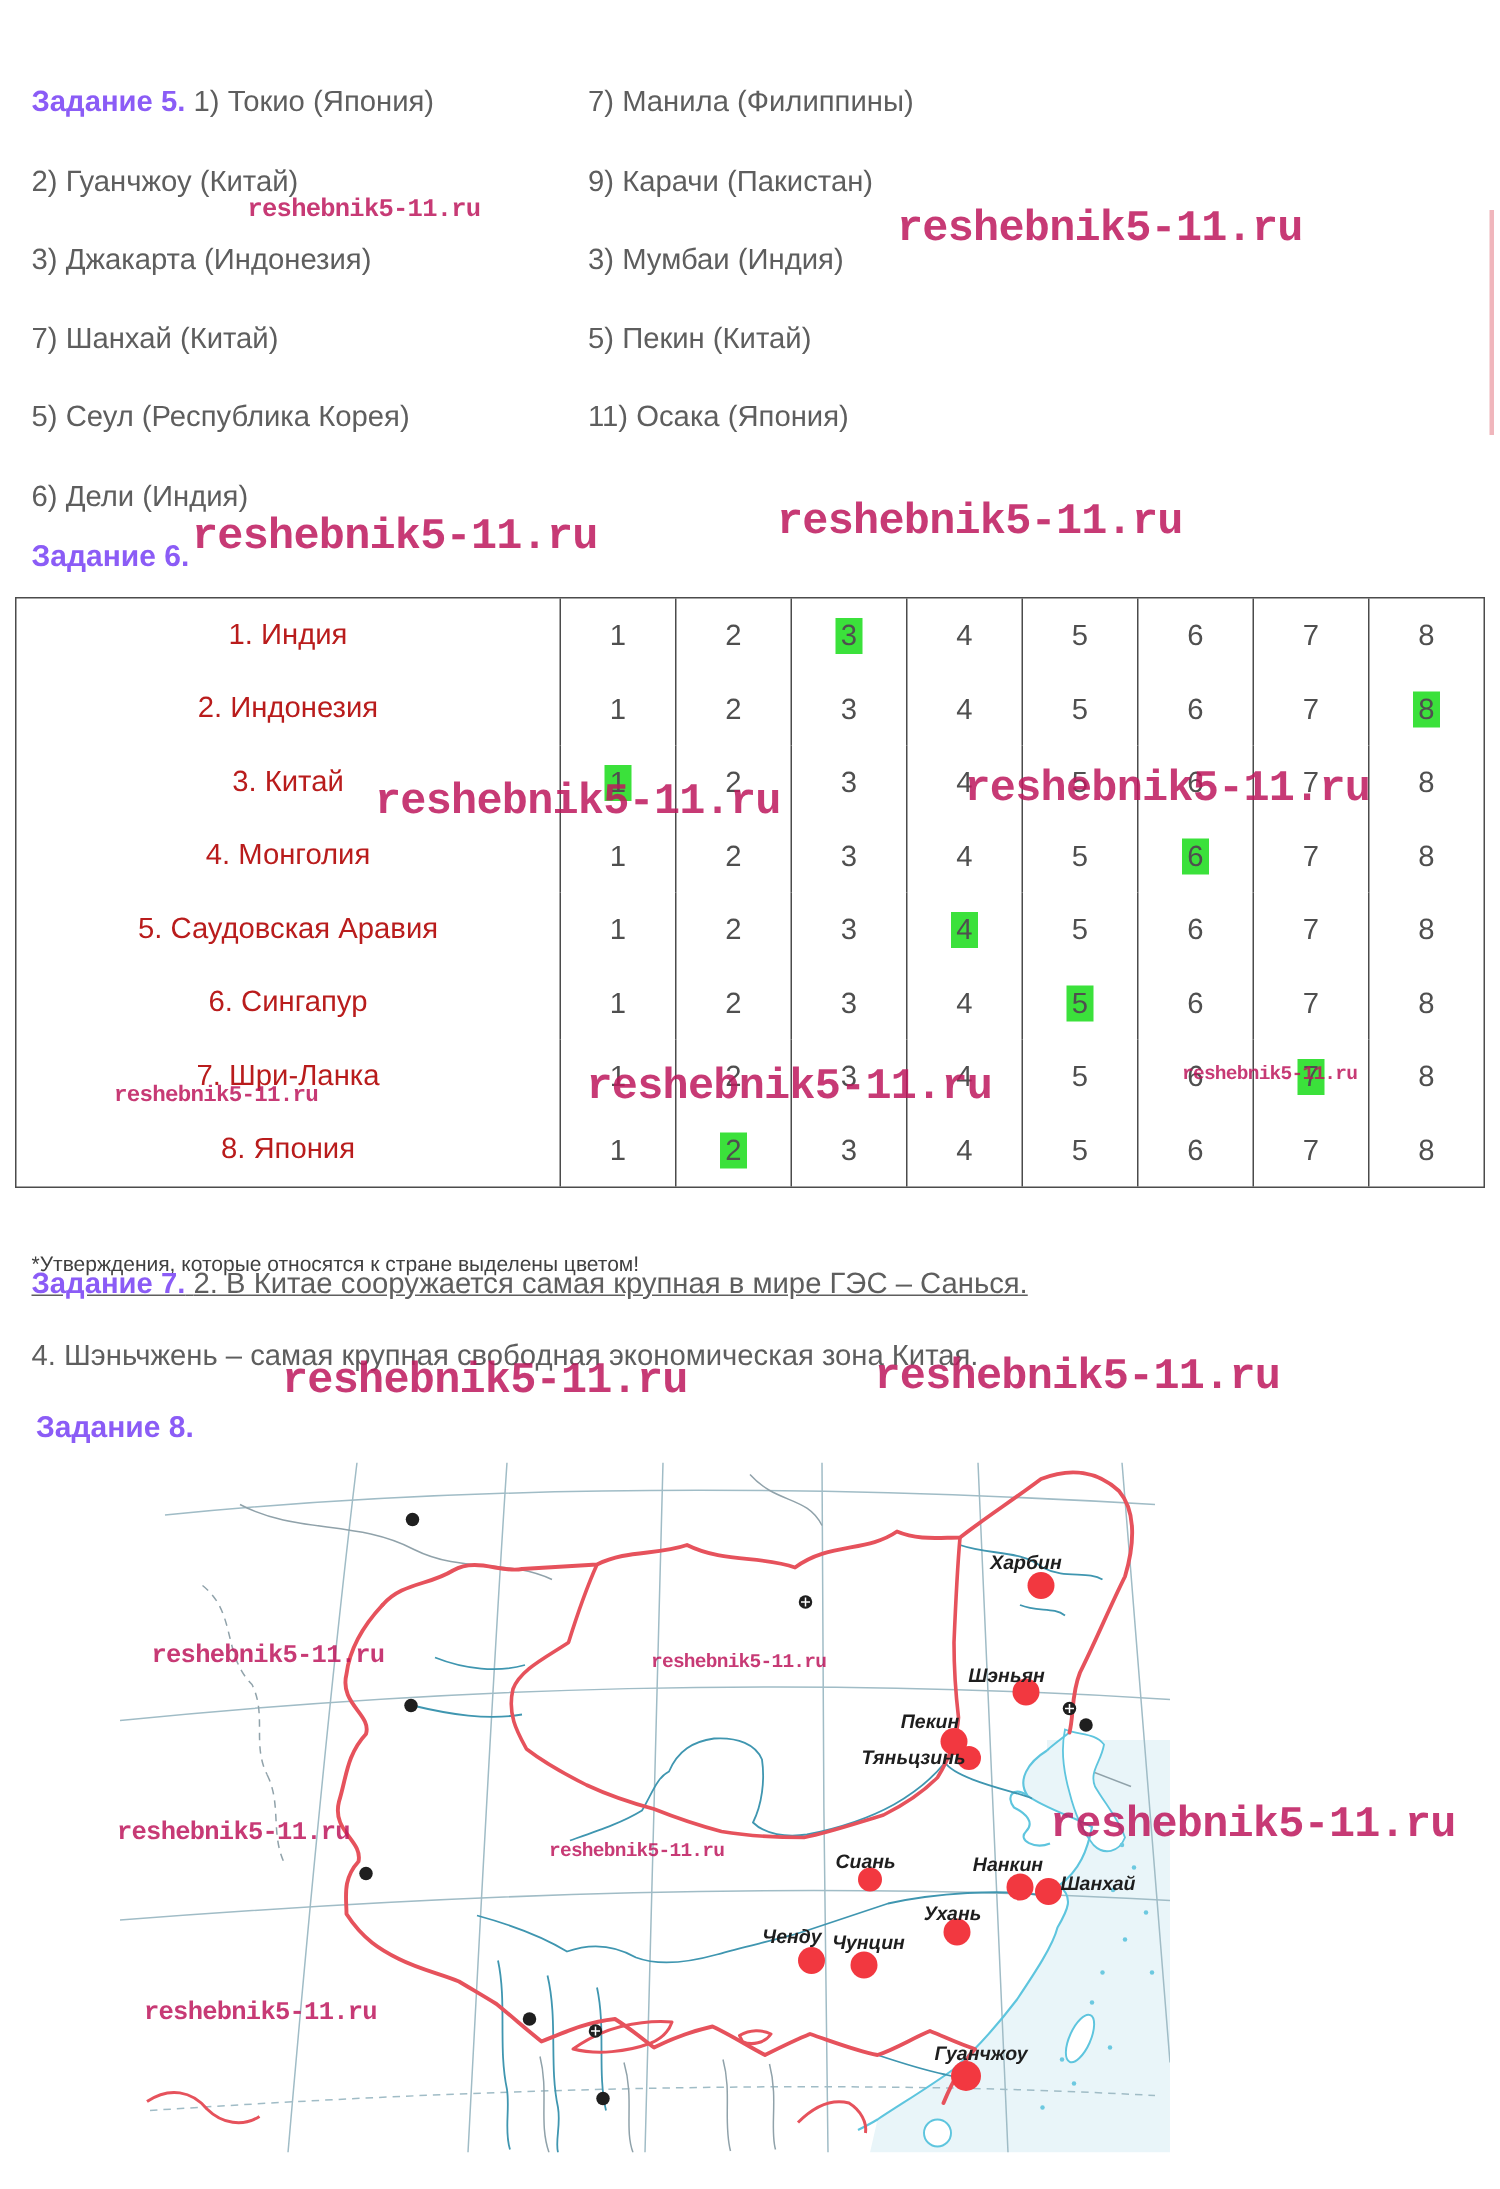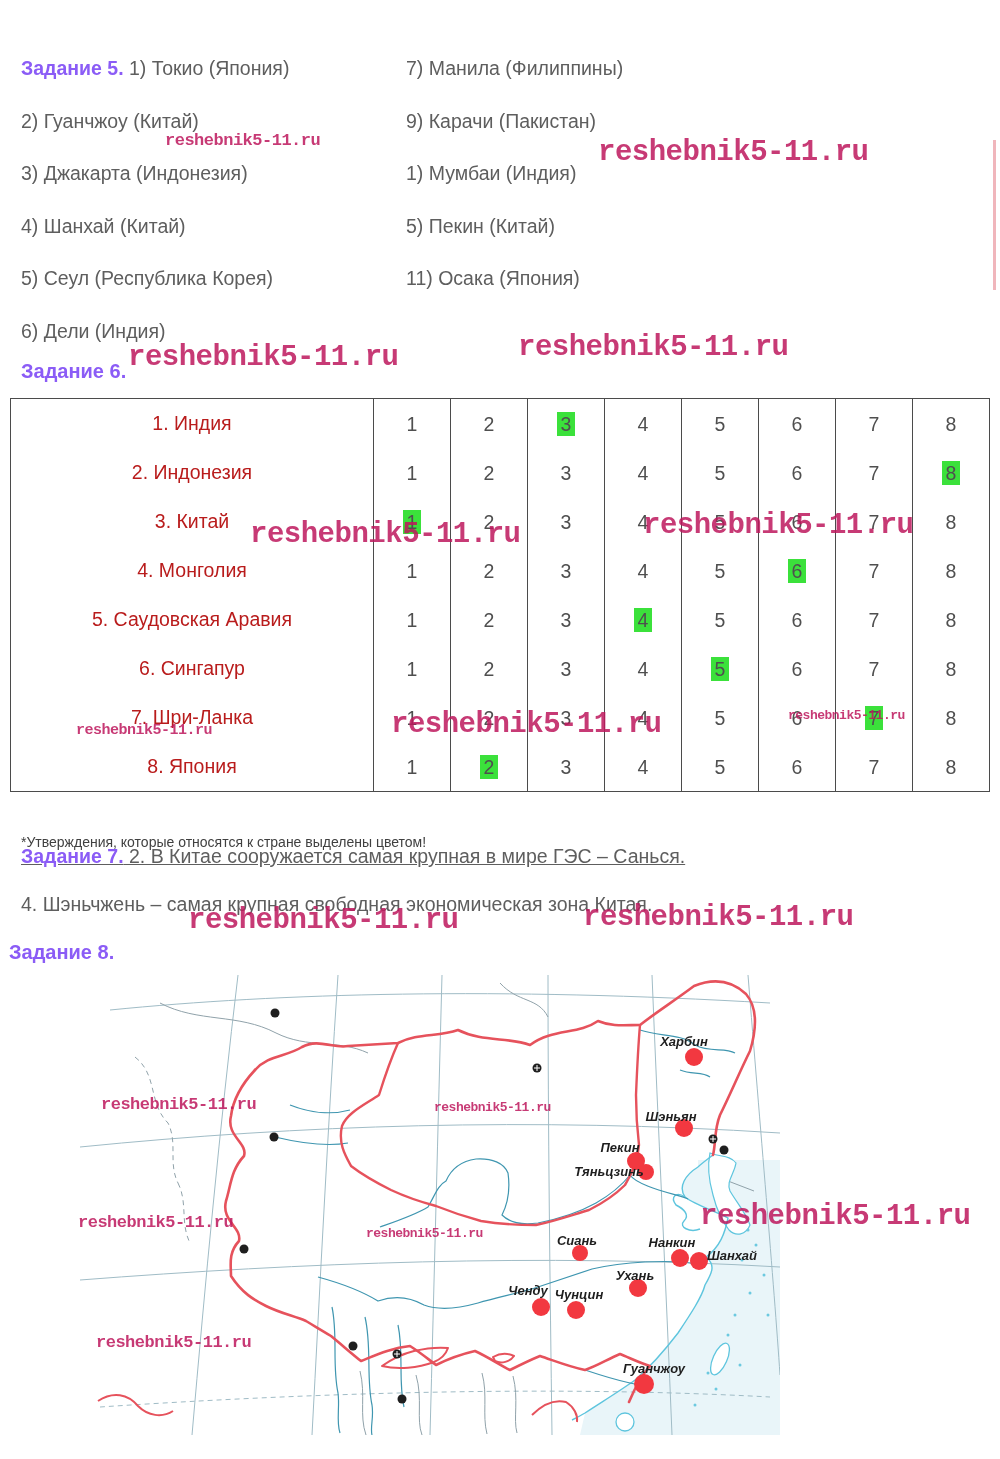--- a/index.html
+++ b/index.html
@@ -33,28 +33,28 @@
   .city-label{font-family:"Liberation Sans",sans-serif;font-size:13px;font-style:italic;font-weight:700;fill:#1e1e1e;}
   .edge-artifact{position:absolute;right:4px;top:140px;width:3px;height:150px;background:#e997a0;opacity:.7;}
 </style>
 </head>
 <body>
 
 <div class="t5col" style="left:21px;top:57px;">
   <div class="item"><span class="h">Задание 5.</span> <span>1) Токио (Япония)</span></div>
   <div class="item">2) Гуанчжоу (Китай)</div>
   <div class="item">3) Джакарта (Индонезия)</div>
-  <div class="item">4) Шанхай (Китай)</div>
+  <div class="item">7) Шанхай (Китай)</div>
   <div class="item">5) Сеул (Республика Корея)</div>
   <div class="item">6) Дели (Индия)</div>
 </div>
-<div class="t5col" style="left:406px;top:57px;">
+<div class="t5col" style="left:392px;top:57px;">
   <div class="item">7) Манила (Филиппины)</div>
   <div class="item">9) Карачи (Пакистан)</div>
-  <div class="item">1) Мумбаи (Индия)</div>
+  <div class="item">3) Мумбаи (Индия)</div>
   <div class="item">5) Пекин (Китай)</div>
   <div class="item">11) Осака (Япония)</div>
 </div>
 
 <div class="abs h" style="left:21px;top:360px;font-size:20px;">Задание 6.</div>
 
 <div class="t6table">
   <div class="t-row">
     <div class="t-label">1. Индия</div>
     <div class="t-cell">
@@ -273,21 +273,21 @@
   </div>
 </div>
 
 <div class="note">*Утверждения, которые относятся к стране выделены цветом!</div>
 
 <div class="line" style="top:845px;text-decoration:underline;">
   <span class="h">Задание 7.</span>
   <span>2. В Китае сооружается самая крупная в мире ГЭС – Санься.</span>
 </div>
 <div class="line" style="top:893px;">4. Шэньчжень – самая крупная свободная экономическая зона Китая.</div>
-<div class="abs h" style="left:9px;top:941px;font-size:20px;">Задание 8.</div>
+<div class="abs h" style="left:24px;top:941px;font-size:20px;">Задание 8.</div>
 
 <svg class="map" viewBox="0 0 700 460">
 
   <path fill="#e9f5f9" d="M618,185 L700,185 L700,460 L500,460 L505,438 C520,428 540,416 555,405 C570,392 585,375 598,358 C610,340 622,322 625,310 C632,298 636,290 626,282 C640,272 645,258 648,243 C640,238 615,230 605,222 C598,212 605,200 618,192 Z"></path>
 
   <g stroke="#a0bcc6" stroke-width="1" fill="none">
     <path d="M30,35 C200,18 420,12 690,28"></path>
     <path d="M0,172 C220,150 450,142 700,158"></path>
     <path d="M0,305 C220,288 460,278 700,292"></path>
     <path d="M20,432 C230,418 470,410 690,422" stroke-dasharray="5 4"></path>

